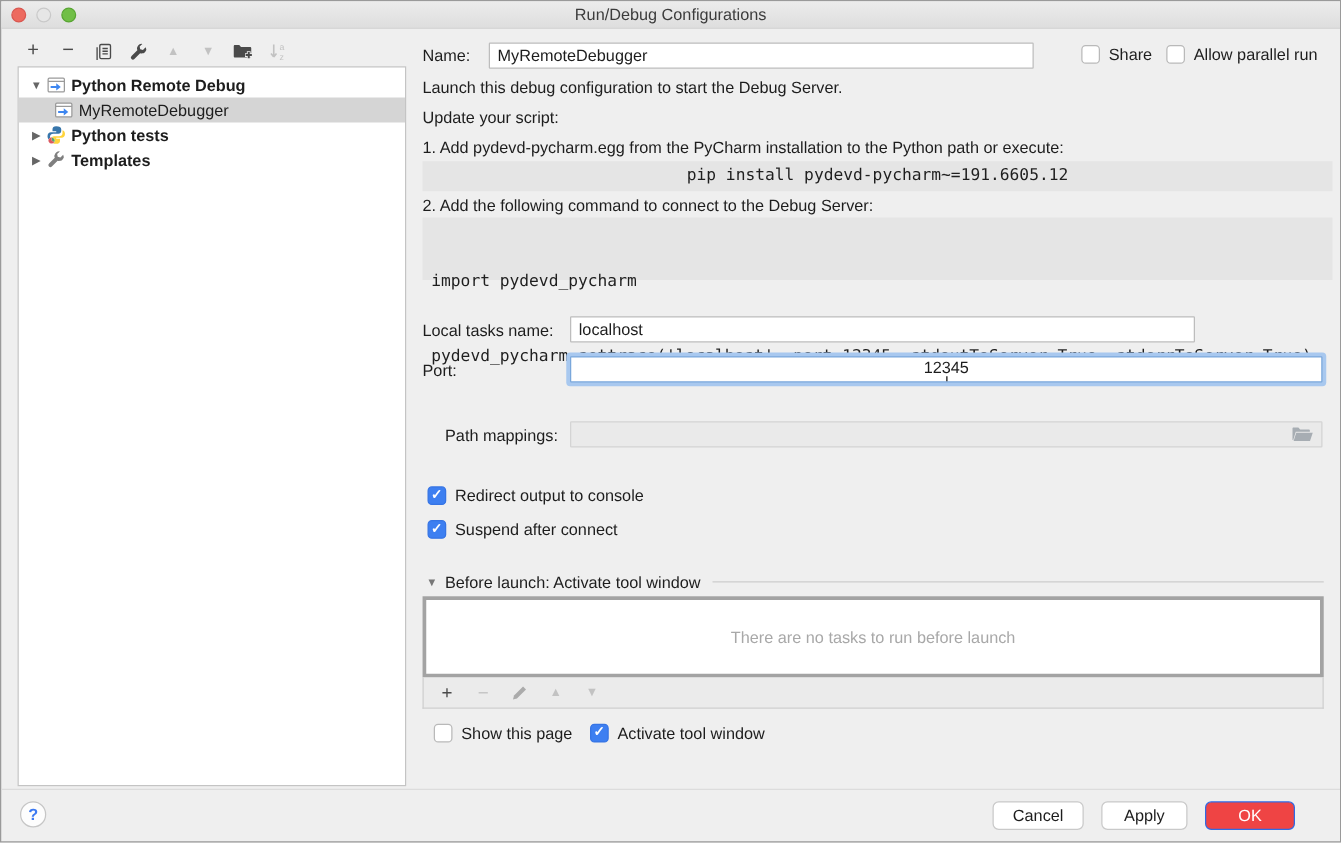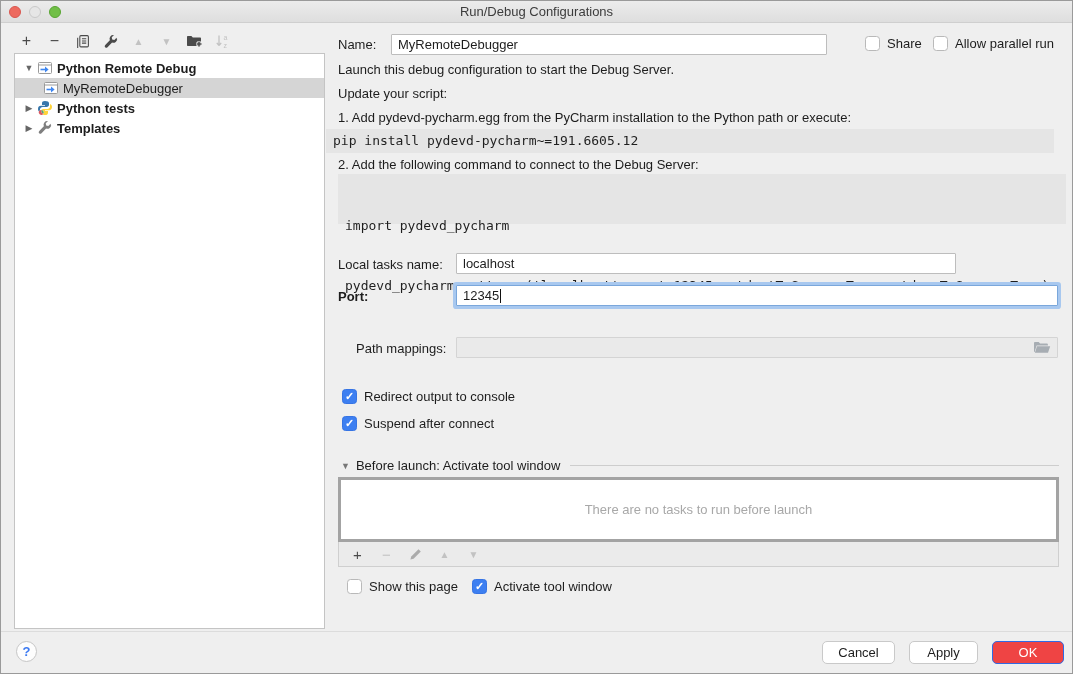--- a/index.html
+++ b/index.html
@@ -39,21 +39,21 @@
   .tree-row.selected { background:#D5D5D5; }
   .tree-row.child { padding-left:26px; }
 
   
   .abs { position:absolute; }
   .lbl { font-size:13px; color:#1d1d1d; }
   .text-input { height:21px; background:#fff; border:1px solid #BDBDBD; border-radius:1px;
     font-family:"Liberation Sans", sans-serif; font-size:13px; color:#1d1d1d; padding:0 6px; }
   .text-input:disabled, .text-input.disabled { background:#EAEAEA; border-color:#D4D4D4; }
   .field-focused { height:21px; background:#fff; border:1px solid #7AA7DB; border-radius:1px;
-    box-shadow:0 0 0 3px #A8C8EF; display:flex; align-items:center; padding:0 6px; }
+    box-shadow:0 0 0 3px #A8C8EF; display:flex; align-items:center; padding:0 6px;flex-direction:column; }
   .caret { display:inline-block; width:1px; height:14px; background:#111; margin-left:1px; }
 
   .code-block { background:#E5E5E5; font-family:"DejaVu Sans Mono", monospace;
     font-size:13px; color:#1f1f1f; padding:2px 7px; line-height:20px; white-space:pre; }
 
   
   .cb { display:inline-flex; align-items:flex-start; gap:7px; cursor:default; }
   .cb .box { width:15px; height:15px; border-radius:3.5px; background:#fff;
     border:1px solid #B9B9B9; display:inline-flex; align-items:center; justify-content:center; flex:0 0 15px; }
   .cb .box.checked { background:#3D7FF1; border-color:#3674E4; }
@@ -68,21 +68,21 @@
   .bl-empty { color:#A8A8A8; font-size:13px; }
   .bl-toolbar { background:#EBEBEB; border:1px solid #CFCFCF; border-top:none;
     display:flex; align-items:center; gap:12px; padding-left:10px; }
   .bl-toolbar .tb-icon { font-size:15px; }
 
   
   .footer-sep { position:absolute; left:0; right:0; top:630px; height:1px; background:#DCDCDC; }
   .help-btn { position:absolute; left:15px; top:640px; width:21px; height:21px; border-radius:50%;
     background:#FDFDFD; border:1px solid #C6C6C6; color:#3B79F2; font-weight:bold; font-size:13px;
     display:flex; align-items:center; justify-content:center; }
-  .footer-buttons { position:absolute; right:8px; top:640px; display:flex; gap:14px; }
+  .footer-buttons { position:absolute; right:36px; top:640px; display:flex; gap:14px; }
   .btn { height:23px; border-radius:5px; border:1px solid #C9C9C9; background:#FFFFFF;
     font-family:"Liberation Sans", sans-serif; font-size:13px; color:#1d1d1d; padding:0 12px; }
   .btn.cancel { min-width:73px; }
   .btn.apply  { min-width:69px; }
   .btn.primary { min-width:72px; background:#ef4444; border-color:#306AE4; color:#fff; }
 </style>
 </head>
 <body>
 
 <div id="window">
@@ -186,31 +186,31 @@
     <span class="cb-label">Share</span>
   </label>
   <label class="cb abs" style="left:932px; top:35px;">
     <span class="box"></span>
     <span class="cb-label">Allow parallel run</span>
   </label>
 
   <div class="abs lbl" style="left:337px; top:61px;">Launch this debug configuration to start the Debug Server.</div>
   <div class="abs lbl" style="left:337px; top:85px;">Update your script:</div>
   <div class="abs lbl" style="left:337px; top:109px;">1. Add pydevd-pycharm.egg from the PyCharm installation to the Python path or execute:</div>
-  <div class="abs code-block" style="left:325px; top:128px; width:728px; height:24px;">pip install pydevd-pycharm~=191.6605.12</div>
+  <div class="abs code-block" style="left:337px; top:128px; width:728px; height:24px;text-align:center;">pip install pydevd-pycharm~=191.6605.12</div>
   <div class="abs lbl" style="left:337px; top:156px;">2. Add the following command to connect to the Debug Server:</div>
   <div class="abs code-block" style="left:337px; top:173px; width:728px; height:50px;">
     <div>import pydevd_pycharm</div>
     <div>pydevd_pycharm.settrace('localhost', port=12345, stdoutToServer=True, stderrToServer=True)</div>
   </div>
 
   <div class="abs lbl" style="left:337px; top:256px;">Local tasks name:</div>
   <input class="abs text-input" style="left: 455px; top: 252px; width: 500px;" type="text" value="localhost">
 
-  <div class="abs lbl" style="left:337px; top:288px;font-weight:bold;">Port:</div>
+  <div class="abs lbl" style="left:337px; top:288px;">Port:</div>
   <div class="abs field-focused" style="left:455px; top:284px; width:602px;">
     <span>12345</span>
       <span class="caret"></span>
   </div>
 
   <div class="abs lbl" style="left:337px; top:340px;margin-left:18px;">Path mappings:</div>
   <div class="abs text-input disabled" style="left:455px; top:336px; width:602px; display:flex; align-items:center; justify-content:flex-end;">
     <span style="flex:1;"></span>
     <span style="display:flex;">
       <svg width="18" height="13" viewBox="0 0 18 13">

